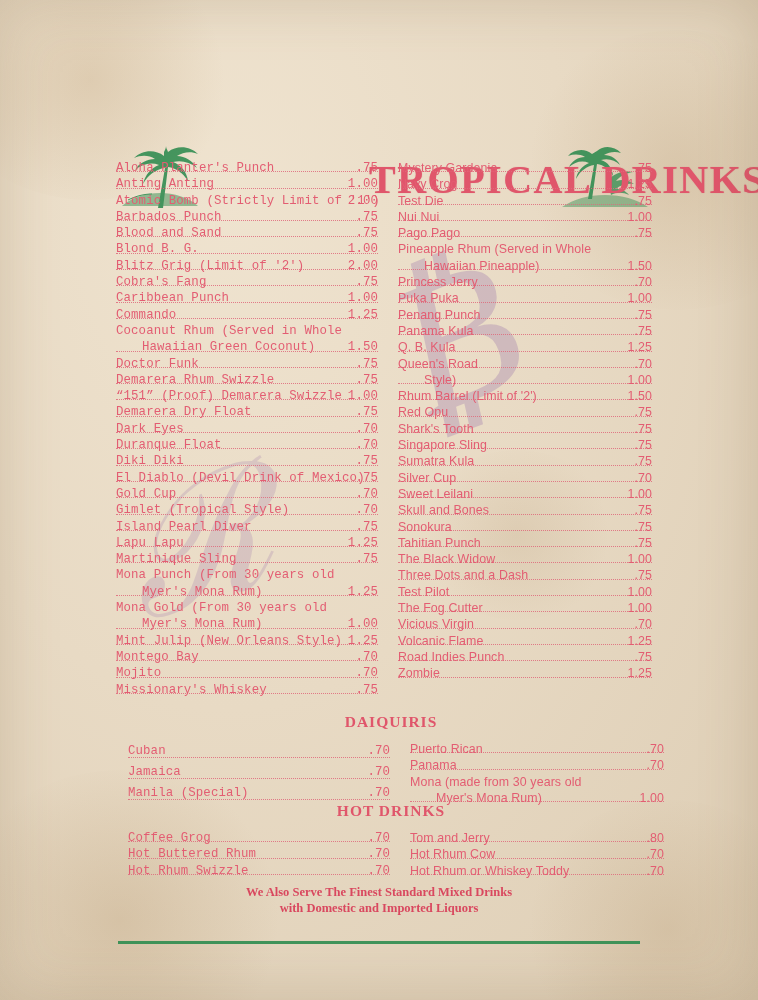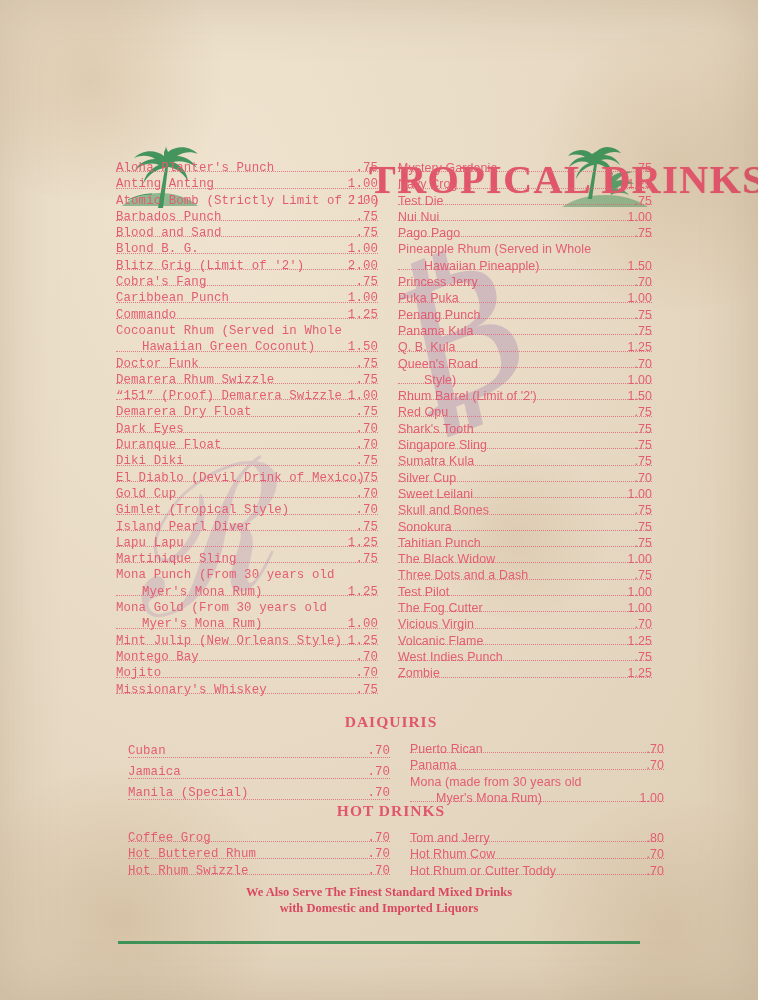--- a/index.html
+++ b/index.html
@@ -265,21 +265,21 @@
           <div class="item"><span class="dots"></span><span class="nm">Sweet Leilani</span><span class="pr">1.00</span></div>
           <div class="item"><span class="dots"></span><span class="nm">Skull and Bones</span><span class="pr">.75</span></div>
           <div class="item"><span class="dots"></span><span class="nm">Sonokura</span><span class="pr">.75</span></div>
           <div class="item"><span class="dots"></span><span class="nm">Tahitian Punch</span><span class="pr">.75</span></div>
           <div class="item"><span class="dots"></span><span class="nm">The Black Widow</span><span class="pr">1.00</span></div>
           <div class="item"><span class="dots"></span><span class="nm">Three Dots and a Dash</span><span class="pr">.75</span></div>
           <div class="item"><span class="dots"></span><span class="nm">Test Pilot</span><span class="pr">1.00</span></div>
           <div class="item"><span class="dots"></span><span class="nm">The Fog Cutter</span><span class="pr">1.00</span></div>
           <div class="item"><span class="dots"></span><span class="nm">Vicious Virgin</span><span class="pr">.70</span></div>
           <div class="item"><span class="dots"></span><span class="nm">Volcanic Flame</span><span class="pr">1.25</span></div>
-          <div class="item"><span class="dots"></span><span class="nm">West Indies Punch</span><span class="pr">.75</span></div>
+          <div class="item"><span class="dots"></span><span class="nm">Road Indies Punch</span><span class="pr">.75</span></div>
           <div class="item"><span class="dots"></span><span class="nm">Zombie</span><span class="pr">1.25</span></div>
         </div>
     </div>
 
     <div class="sec-block" id="daiqBlock" style="top:713px;">
       <div class="section-head">DAIQUIRIS</div>
       <div style="position:relative;height:64px;margin-top:10px;">
         <div class="col col-left" id="daiqLeft">
             <div class="item" style="height: 21px; line-height: 21px;"><span class="dots"></span><span class="nm">Cuban</span><span class="pr">.70</span></div>
             <div class="item" style="height: 21px; line-height: 21px;"><span class="dots"></span><span class="nm">Jamaica</span><span class="pr">.70</span></div>
@@ -298,21 +298,21 @@
       <div class="section-head">HOT DRINKS</div>
       <div style="position:relative;height:54px;margin-top:10px;">
         <div class="col col-left" id="hotLeft">
             <div class="item"><span class="dots"></span><span class="nm">Coffee Grog</span><span class="pr">.70</span></div>
             <div class="item"><span class="dots"></span><span class="nm">Hot Buttered Rhum</span><span class="pr">.70</span></div>
             <div class="item"><span class="dots"></span><span class="nm">Hot Rhum Swizzle</span><span class="pr">.70</span></div>
           </div>
         <div class="col col-right" id="hotRight">
             <div class="item"><span class="dots"></span><span class="nm">Tom and Jerry</span><span class="pr">.80</span></div>
             <div class="item"><span class="dots"></span><span class="nm">Hot Rhum Cow</span><span class="pr">.70</span></div>
-            <div class="item"><span class="dots"></span><span class="nm">Hot Rhum or Cutter Toddy</span><span class="pr">.70</span></div>
+            <div class="item"><span class="dots"></span><span class="nm">Hot Rhum or Whiskey Toddy</span><span class="pr">.70</span></div>
           </div>
       </div>
     </div>
 
     <div class="footnote" style="top:900px;">with Domestic and Imported Liquors</div>
     <div class="footnote" style="top:884px;">We Also Serve The Finest Standard Mixed Drinks</div>
 
     <div class="rule" style="top:941px;"></div>
   </div>
 

